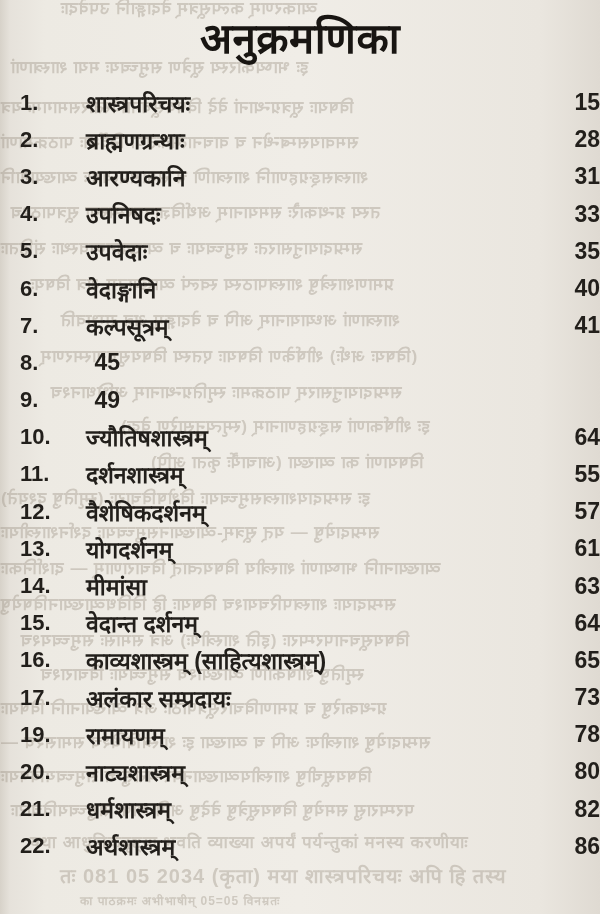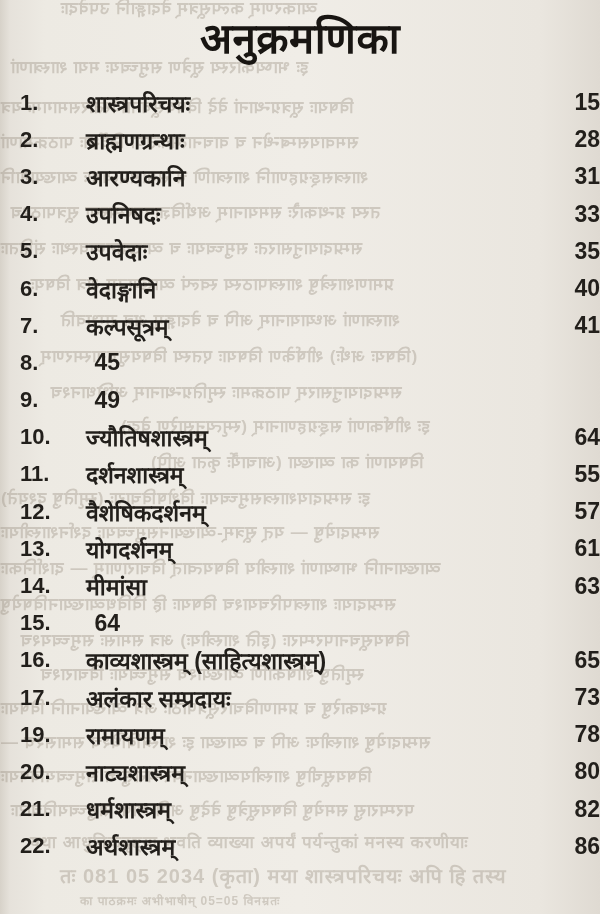--- a/index.html
+++ b/index.html
@@ -205,20 +205,21 @@
   </div>
 
   <div class="toc-row">
     <span class="toc-num">14.</span>
     <span class="toc-label">मीमांसा</span>
     <span class="toc-page">63</span>
   </div>
 
   <div class="toc-row">
     <span class="toc-num">15.</span>
+    <span class="toc-label">वेदान्त दर्शनम्</span>
     <span class="toc-page">64</span>
   </div>
 
   <div class="toc-row">
     <span class="toc-num">16.</span>
     <span class="toc-label">काव्यशास्त्रम् (साहित्यशास्त्रम्)</span>
     <span class="toc-page">65</span>
   </div>
 
   <div class="toc-row">

